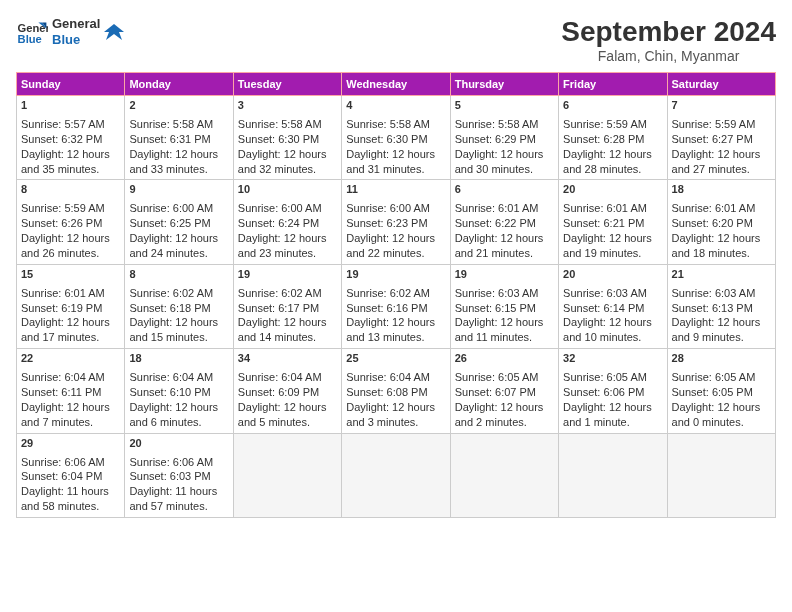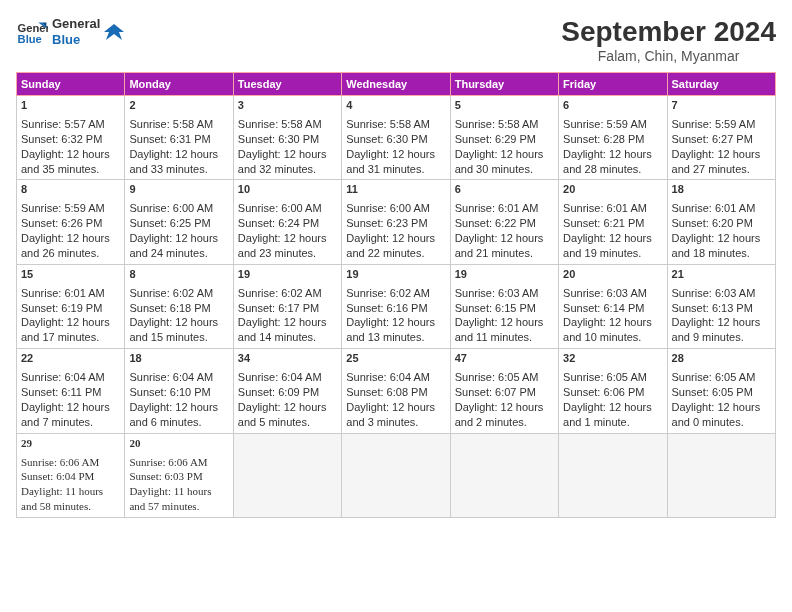--- a/index.html
+++ b/index.html
@@ -79,21 +79,20 @@
       font-size: 11px;
       line-height: 1.35;
       color: #333;
       margin-top: 6px;
     }
     .week-row td {
       height: 80px;
     }
     .last-row td {
       height: 70px;
-      font-family: Liberation Serif, serif;
     }
   </style>
 </head>
 <body>
 
 <div class="container">
   <div class="header">
     <div class="logo">
       <svg class="logo-icon" viewBox="0 0 40 40">
         <text x="2" y="20" font-size="14" font-weight="bold" fill="#333">General</text>
@@ -229,21 +228,21 @@
           </td>
           <td>
             <span class="day-num">34</span>
             <div class="day-info">Sunrise: 6:04 AM<br>Sunset: 6:09 PM<br>Daylight: 12 hours and 5 minutes.</div>
           </td>
           <td>
             <span class="day-num">25</span>
             <div class="day-info">Sunrise: 6:04 AM<br>Sunset: 6:08 PM<br>Daylight: 12 hours and 3 minutes.</div>
           </td>
           <td>
-            <span class="day-num">47</span>
+            <span class="day-num">26</span>
             <div class="day-info">Sunrise: 6:05 AM<br>Sunset: 6:07 PM<br>Daylight: 12 hours and 2 minutes.</div>
           </td>
           <td>
             <span class="day-num">32</span>
             <div class="day-info">Sunrise: 6:05 AM<br>Sunset: 6:06 PM<br>Daylight: 12 hours and 1 minute.</div>
           </td>
           <td>
             <span class="day-num">28</span>
             <div class="day-info">Sunrise: 6:05 AM<br>Sunset: 6:05 PM<br>Daylight: 12 hours and 0 minutes.</div>
           </td>

